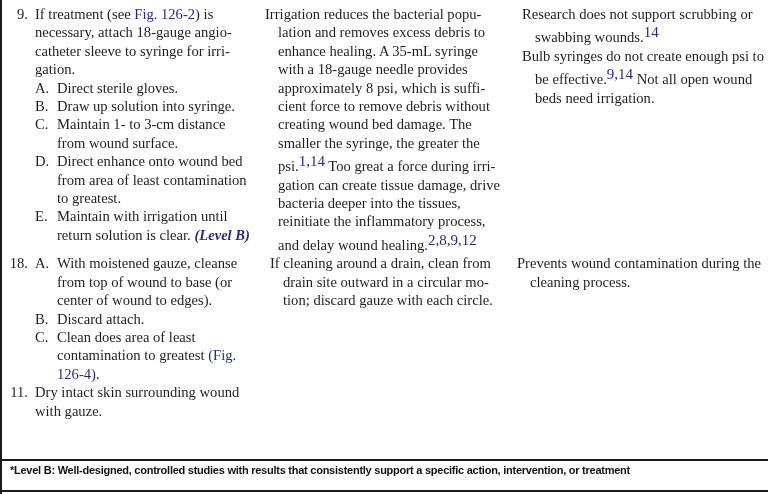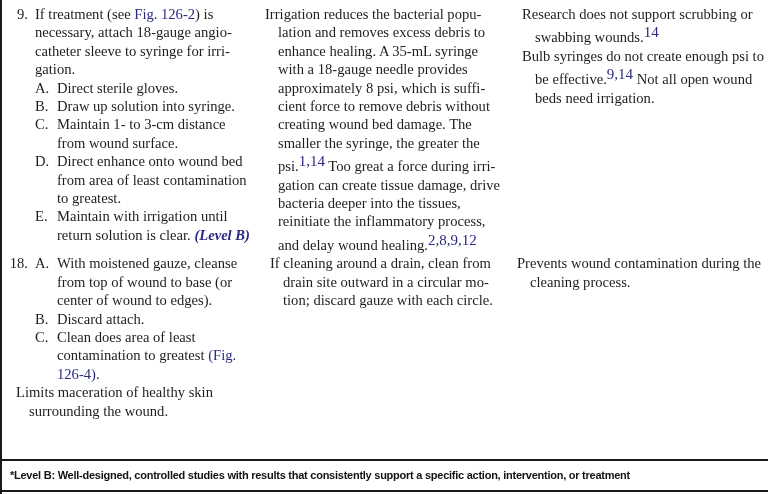--- a/index.html
+++ b/index.html
@@ -30,21 +30,21 @@
   .num{text-align:right;white-space:nowrap;}
   .substep{display:grid;grid-template-columns:16px 1fr;column-gap:6px;}
   .letter{white-space:nowrap;}
   .fig-ref{color:var(--navy,#2a2a80);}
   .level-ref{color:var(--navy,#2a2a80);font-weight:bold;font-style:italic;}
   .ref-sup{color:var(--navy,#2a2a80);font-size:15px;vertical-align:5px;letter-spacing:0;}
   .footer{
     position:absolute;left:0;right:3px;bottom:2px;height:29px;
     border-top:2px solid var(--rule,#1a1a1a);
     border-bottom:2px solid var(--rule,#1a1a1a);
-    display:flex;align-items:center;
+    display:flex;
     padding-left:8px;
     font-family:"Liberation Sans","DejaVu Sans",sans-serif;
     font-size:11px;font-weight:bold;letter-spacing:-0.25px;
     color:#121212;
   }
 </style>
 </head>
 <body>
 
 <div class="page" style="--navy: #2a2a80; --text: #1e1e1e; --rule: #1a1a1a;">
@@ -107,22 +107,27 @@
           </div>
         </div>
         <div class="cell considerations">
           <div class="para hang"><span>If cleaning around a drain, clean from drain site outward in a circular mo­tion; discard gauze with each circle.</span></div>
         </div>
         <div class="cell rationale">
           <div class="para hang"><span>Prevents wound contamination during the cleaning process.</span></div>
         </div>
       </div>
       <div class="row">
-        <div class="cell rationale">
-          <div class="para hang"><span>Limits maceration of healthy skin surrounding the wound.</span></div>
+        <div class="cell steps">
+          <div class="step">
+            <div class="num">11.</div>
+            <div class="step-body">
+              <div class="para"><span>Dry intact skin surrounding wound with gauze.</span></div>
+            </div>
+          </div>
         </div>
         <div class="cell considerations"></div>
       </div>
     </div>
   <div class="footer">
     <div>*Level B: Well-designed, controlled studies with results that consistently support a specific action, intervention, or treatment</div>
   </div>
 </div>
 
 </body></html>

